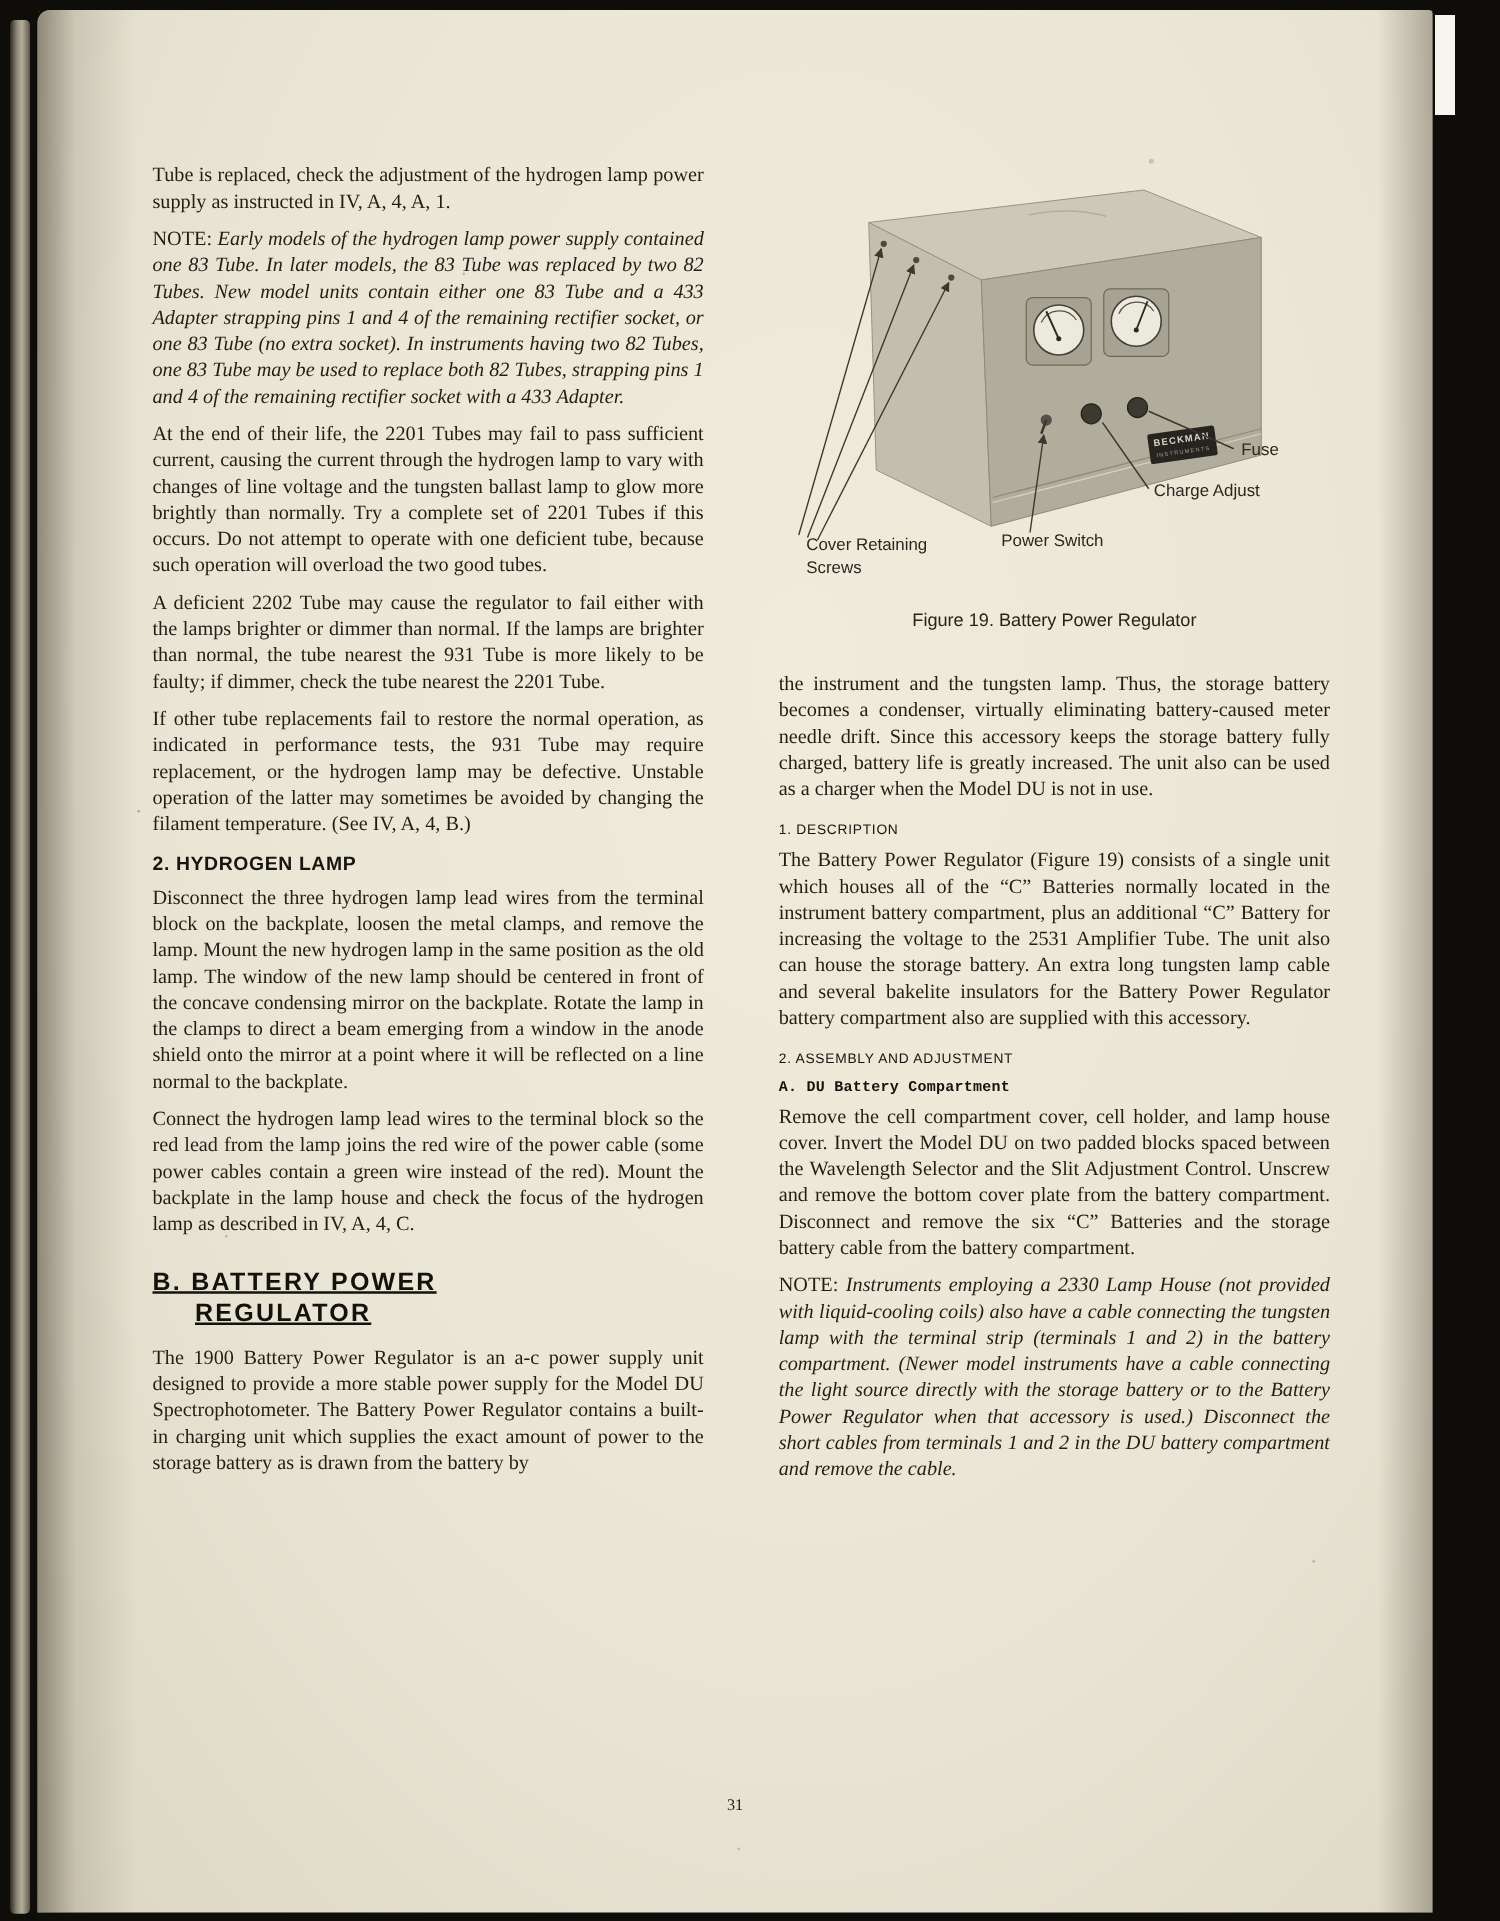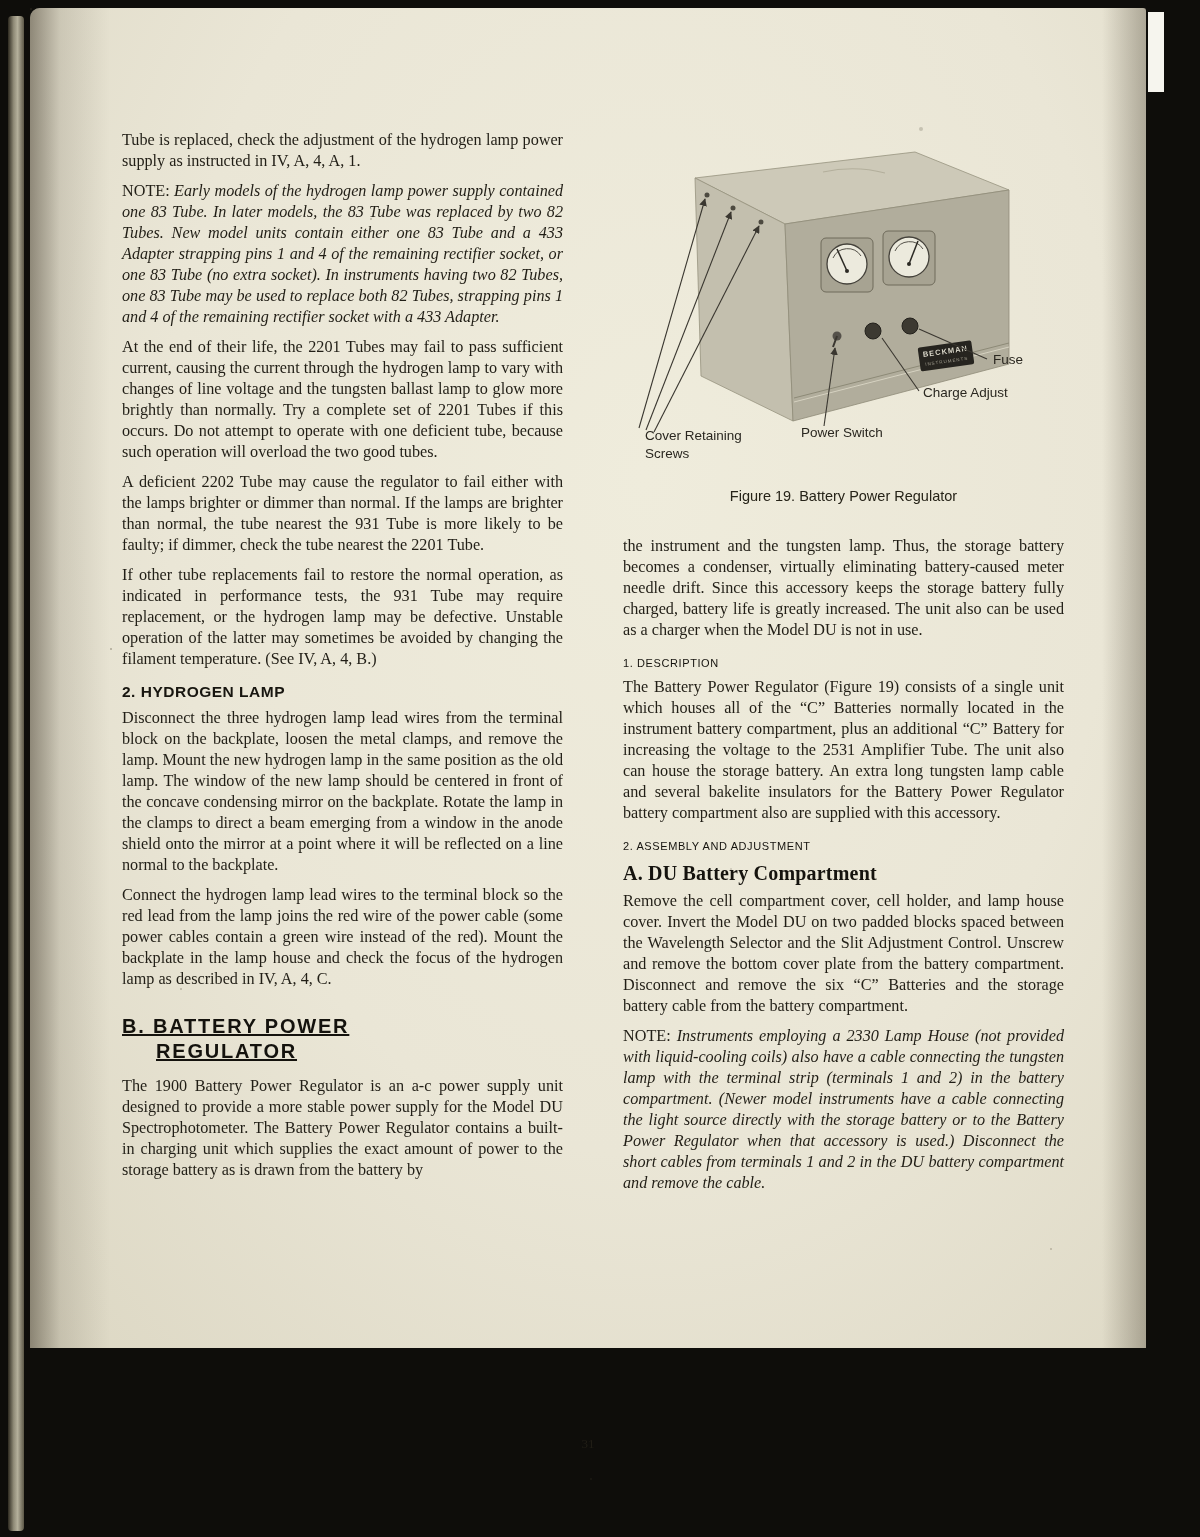--- a/index.html
+++ b/index.html
@@ -4,21 +4,21 @@
 <style>
   * { margin:0; padding:0; box-sizing:border-box; }
   html,body { width:1200px; height:1537px; }
   body { background:#0e0d0a; position:relative; overflow:hidden;
          font-family:"Liberation Serif", serif; }
 
   .prev-page-edge { position:absolute; left:8px; top:16px; width:16px; height:1515px;
     background:linear-gradient(90deg,#2e2a20 0%, #8f8a77 35%, #b5b09c 60%, #5c5747 100%);
     border-radius:4px; }
 
-  .page { position:absolute; left:30px; top:8px; width:1116px; height:1340px;
+  .page { position:absolute; left:30px; top:8px; width:1116px; height:1522px;
     background:radial-gradient(ellipse at 55% 35%, #efecdc 0%, #eae6d6 55%, #dcd7c3 100%);
     border-radius:10px 3px 0 0; }
   .bind-shadow { position:absolute; inset:0; pointer-events:none; border-radius:inherit;
     background:linear-gradient(90deg, rgba(58,50,36,.50) 0, rgba(58,50,36,.14) 30px, rgba(58,50,36,0) 80px); }
   .right-shadow { position:absolute; inset:0; pointer-events:none;
     background:linear-gradient(270deg, rgba(72,64,48,.36) 0, rgba(72,64,48,0) 44px); }
   .top-right-page-sliver { position:absolute; left:1148px; top:12px; width:16px; height:80px;
     background:#f6f5ee; }
 
   .specks { position:absolute; left:0; top:0; width:2px; height:2px; border-radius:50%;
@@ -36,21 +36,21 @@
   .note-label { font-style:normal; }
   .note-body { font-style:italic; }
 
   .h-small { font-family:"Liberation Sans", sans-serif; font-weight:bold; font-size:15.5px;
     letter-spacing:.5px; color:#17150f; margin:13px 0 7px; }
   .h-big { font-family:"Liberation Sans", sans-serif; font-weight:bold; font-size:20px;
     letter-spacing:1.8px; color:#14120d; margin:24px 0 12px; line-height:25px;text-decoration:underline; }
   .h-indent { padding-left:34px; }
   .h-med { font-family:"Liberation Sans", sans-serif; font-weight:normal; font-size:11px;
     letter-spacing:.6px; color:#15130e; margin:16px 0 8px; }
-  .h-sub { font-family:Liberation Serif, serif; font-weight:bold; font-size:20px;
+  .h-sub { font-family:Liberation Mono, monospace; font-weight:bold; font-size:12px;
     letter-spacing:.2px; color:#15130e; margin:10px 0 6px; }
 
   figure { margin-top:10px; }
   figcaption { text-align:center; font-family:"Liberation Sans", sans-serif; font-size:14.5px;
     color:#262318; margin:14px 0 32px; }
   .fig-label { font-family:"Liberation Sans", sans-serif; font-size:13.5px; fill:#2a2720; }
   .brand-text { font-family:"Liberation Sans", sans-serif; font-weight:bold; fill:#d9d6c8; }
   .brand-sub { font-family:"Liberation Sans", sans-serif; fill:#a39f90; }
 
   .page-number { position:absolute; top:1428px; left:50%; transform:translateX(-50%);

